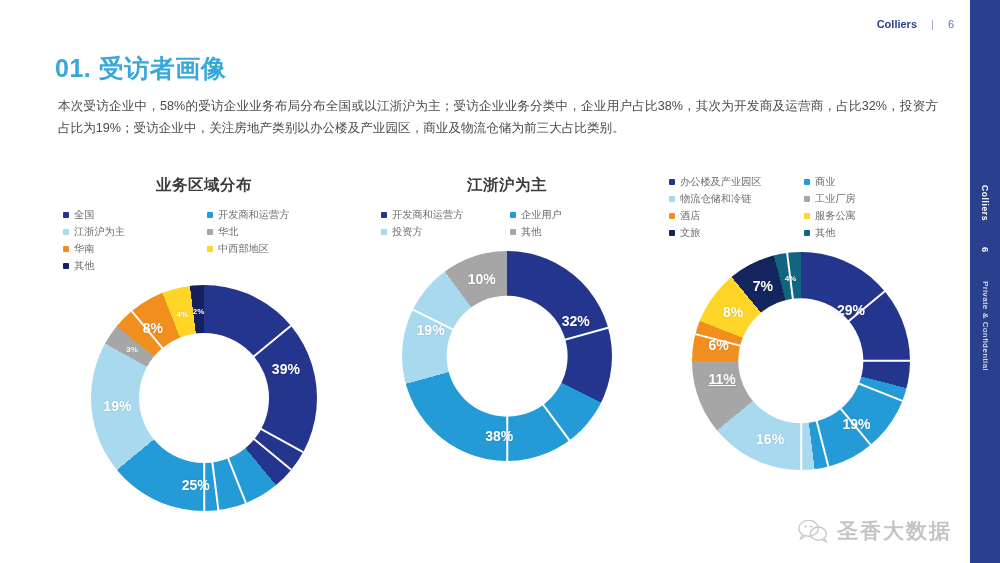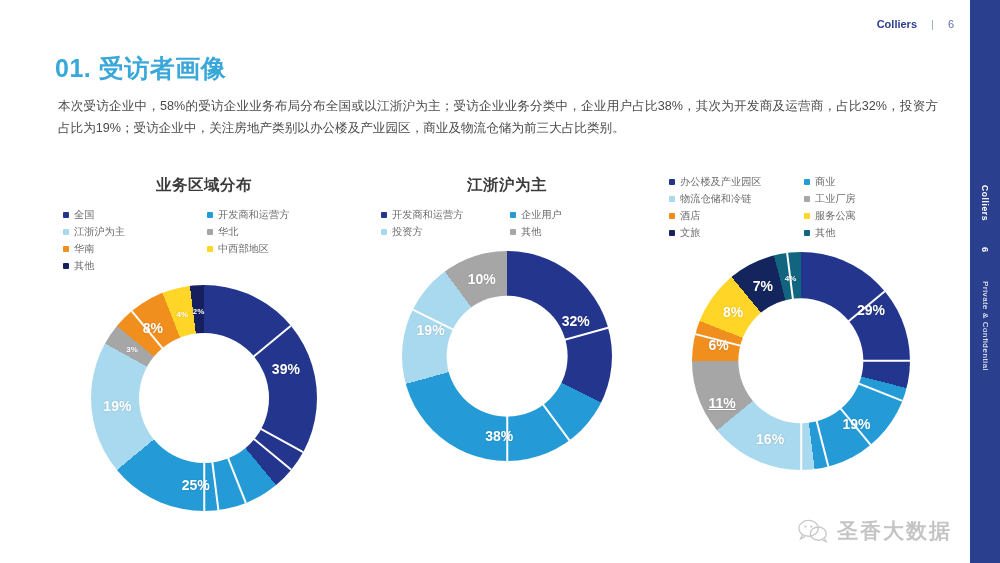--- a/index.html
+++ b/index.html
@@ -259,24 +259,24 @@
           <div class="donut" style="width: 218px; height: 218px; background: conic-gradient(rgb(35, 53, 140) 0deg, rgb(35, 53, 140) 104.4deg, rgb(36, 155, 215) 104.4deg, rgb(36, 155, 215) 172.8deg, rgb(168, 217, 239) 172.8deg, rgb(168, 217, 239) 230.4deg, rgb(166, 166, 166) 230.4deg, rgb(166, 166, 166) 270deg, rgb(241, 143, 30) 270deg, rgb(241, 143, 30) 291.6deg, rgb(255, 213, 39) 291.6deg, rgb(255, 213, 39) 320.4deg, rgb(19, 37, 92) 320.4deg, rgb(19, 37, 92) 345.6deg, rgb(17, 101, 127) 345.6deg, rgb(17, 101, 127) 360deg);">
             <div class="hole" style="width: 125.35px; height: 125.35px;"></div>
             <div style="position: absolute; left: 50%; top: 50%; width: 1.5px; height: 109px; background: rgb(255, 255, 255); transform-origin: 0px 0px; transform: rotate(0deg) translateX(-50%);"></div>
             <div style="position: absolute; left: 50%; top: 50%; width: 1.5px; height: 109px; background: rgb(255, 255, 255); transform-origin: 0px 0px; transform: rotate(104.4deg) translateX(-50%);"></div>
             <div style="position: absolute; left: 50%; top: 50%; width: 1.5px; height: 109px; background: rgb(255, 255, 255); transform-origin: 0px 0px; transform: rotate(172.8deg) translateX(-50%);"></div>
             <div style="position: absolute; left: 50%; top: 50%; width: 1.5px; height: 109px; background: rgb(255, 255, 255); transform-origin: 0px 0px; transform: rotate(230.4deg) translateX(-50%);"></div>
             <div style="position: absolute; left: 50%; top: 50%; width: 1.5px; height: 109px; background: rgb(255, 255, 255); transform-origin: 0px 0px; transform: rotate(270deg) translateX(-50%);"></div>
             <div style="position: absolute; left: 50%; top: 50%; width: 1.5px; height: 109px; background: rgb(255, 255, 255); transform-origin: 0px 0px; transform: rotate(291.6deg) translateX(-50%);"></div>
             <div style="position: absolute; left: 50%; top: 50%; width: 1.5px; height: 109px; background: rgb(255, 255, 255); transform-origin: 0px 0px; transform: rotate(320.4deg) translateX(-50%);"></div>
             <div style="position: absolute; left: 50%; top: 50%; width: 1.5px; height: 109px; background: rgb(255, 255, 255); transform-origin: 0px 0px; transform: rotate(345.6deg) translateX(-50%);"></div>
-            <span class="seg-label" style="left: 179px; top: 57.5587px;">29%</span>
+            <span class="seg-label" style="left: 159px; top: 57.5587px;">29%</span>
             <span class="seg-label" style="left: 164.504px; top: 171.957px;">19%</span>
             <span class="seg-label" style="left: 78.1033px; top: 187.036px;">16%</span>
-            <span class="seg-label" style="left: 30.0319px; top: 151px; text-decoration: underline;">11%</span>
+            <span class="seg-label" style="left: 30.0319px; top: 127px; text-decoration: underline;">11%</span>
             <span class="seg-label" style="left: 26.5566px; top: 93.2731px;">6%</span>
             <span class="seg-label" style="left: 41.0992px; top: 59.6672px;">8%</span>
             <span class="seg-label" style="left: 70.8966px; top: 34.2178px;">7%</span>
             <span class="seg-label sm" style="left: 98.4808px; top: 25.7318px;">4%</span>
           </div>
         </div>
     </div>
 
   </div>
 

